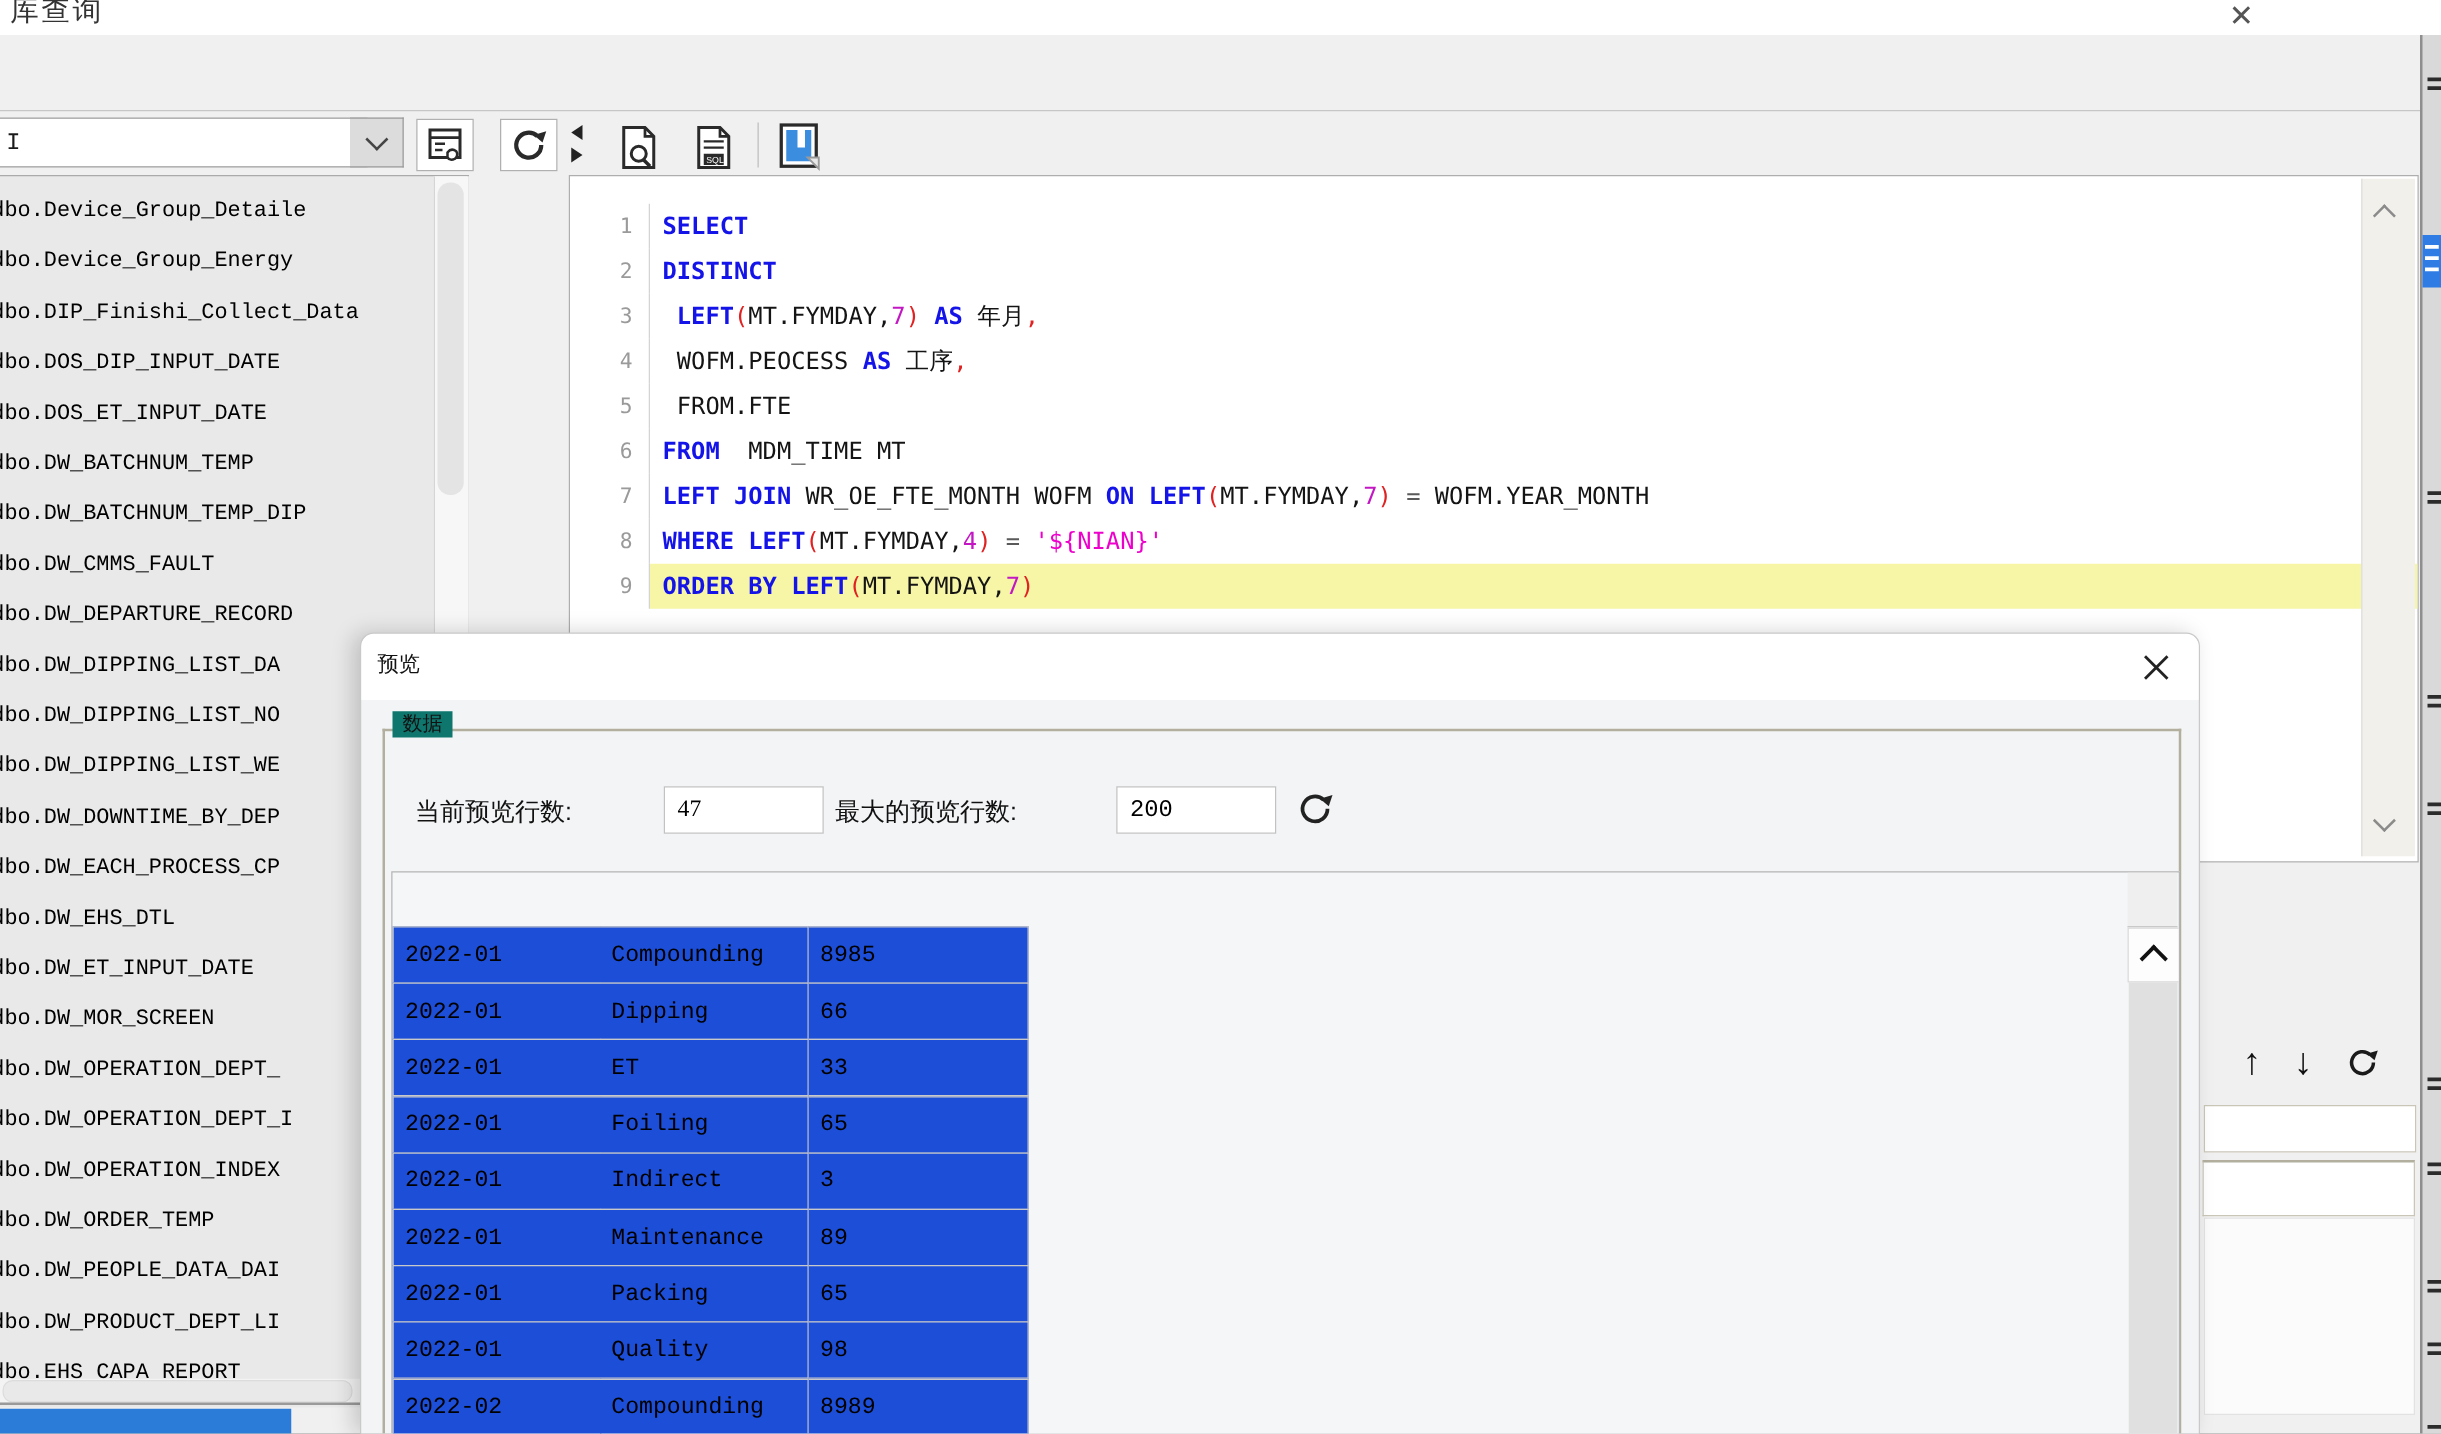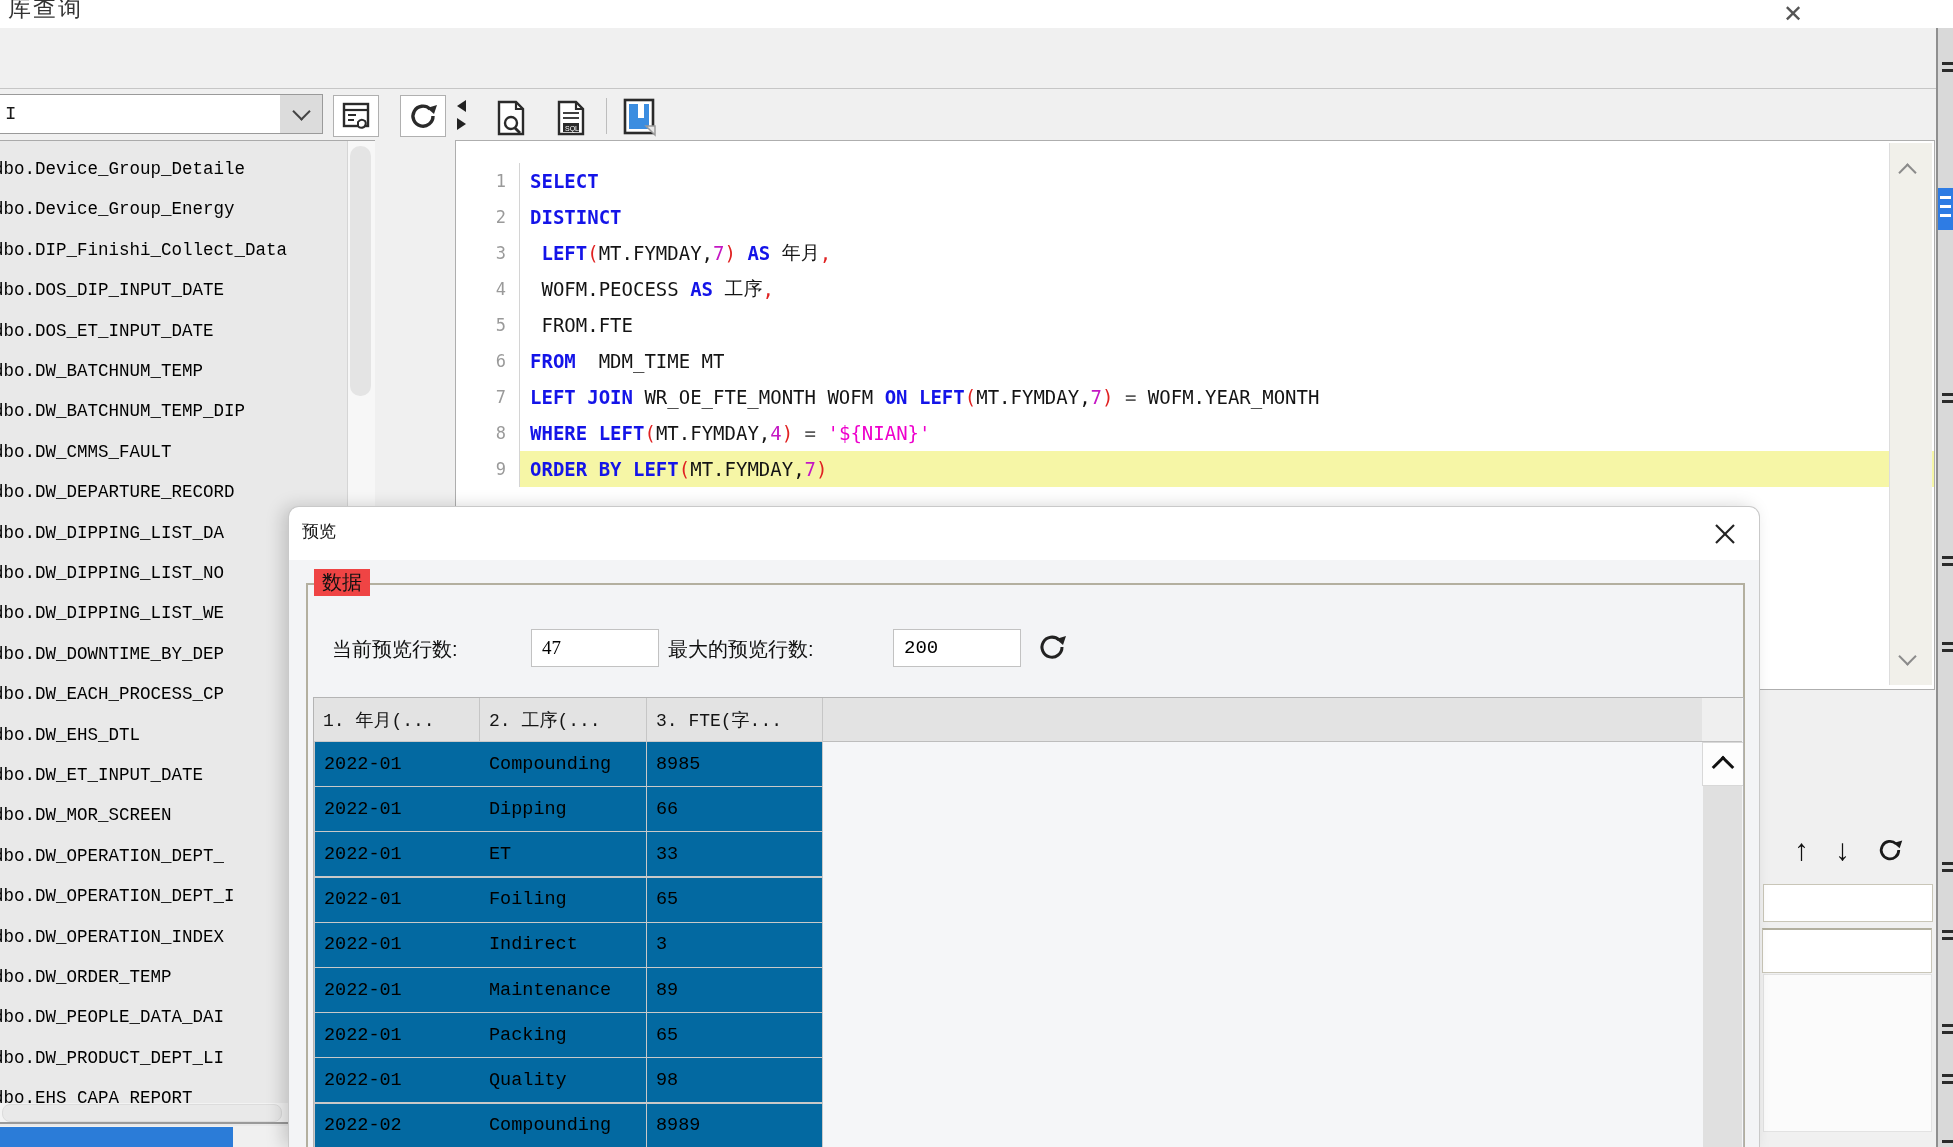--- a/index.html
+++ b/index.html
@@ -68,32 +68,32 @@
   .edge-blue-line{position:absolute;left:2px;width:11px;height:3px;background:#fff;}
   
   .dialog{left:289px;top:507px;width:1470px;height:640px;background:#f3f4f6;border-radius:10px 10px 0 0;
           box-shadow:0 0 0 1px #c9c9c9, -6px 0 18px rgba(0,0,0,.18);overflow:hidden;}
   .dlg-title{position:absolute;left:0;top:0;width:100%;height:53px;background:#fff;border-radius:10px 10px 0 0;}
   .dlg-title-text{position:absolute;left:13px;top:13px;font-size:17px;color:#111;}
   .dlg-close{position:absolute;left:1418px;top:10px;width:36px;height:34px;display:flex;align-items:center;justify-content:center;}
   .fs-top{position:absolute;left:17px;top:76px;width:1439px;height:2px;background:#b3af9f;}
   .fs-left{position:absolute;left:17px;top:76px;width:2px;height:564px;background:#b3af9f;}
   .fs-right{position:absolute;left:1454px;top:76px;width:2px;height:564px;background:#b3af9f;}
-  .fs-label{position:absolute;left:25px;top:62px;background:#ef4444;padding:0 8px;font-size:20px;color:#111;}
+  .fs-label{position:absolute;left:25px;top:62px;background:#0f766e;padding:0 8px;font-size:16px;color:#111;}
   .rc-label{position:absolute;top:129px;font-size:20px;color:#111;white-space:nowrap;}
   .rc-input{position:absolute;top:122px;width:116px;height:36px;background:#fff;border:1px solid #c2c2c2;
             font-family:"Liberation Mono",monospace;font-size:19px;display:flex;align-items:center;padding-left:10px;color:#000;}
   
   .pv-pane{position:absolute;left:24px;top:190px;width:1429px;height:450px;border:1px solid #b4b4b4;background:#f5f6f8;overflow:hidden;}
   .pv-header{position:absolute;left:0;top:0;width:1388px;height:43px;background:#e3e3e3;border-bottom:1px solid #bdbdbd;}
   .pv-hcell{position:absolute;top:0;height:43px;display:flex;align-items:center;padding-left:9px;
             font-family:"Liberation Mono",monospace;font-size:18px;color:#141414;border-right:1px solid #c6c6c6;white-space:nowrap;overflow:hidden;}
   .pv-body{position:absolute;left:0;top:43px;width:509px;}
   .pv-row{position:absolute;left:0;width:509px;height:45px;}
-  .pv-cell{position:absolute;top:0;height:44px;background:#0369a1;border:1px solid #c9c9c9;border-left:none;
+  .pv-cell{position:absolute;top:0;height:44px;background:#1d4ed8;border:1px solid #c9c9c9;border-left:none;
            display:flex;align-items:center;padding-left:9px;font-family:"Liberation Mono",monospace;font-size:18.5px;color:#000;}
   .pv-cell:first-child{border-left:1px solid #c9c9c9;}
   .pv-vsb-btn{position:absolute;left:1388px;top:44px;width:40px;height:42px;background:#fdfdfd;border:1px solid #d8d8d8;
               display:flex;align-items:center;justify-content:center;}
   .pv-vsb-thumb{position:absolute;left:1389px;top:88px;width:39px;height:362px;background:#e0e0e0;}
   .bchev{width:13px;height:13px;border-right:3.5px solid #111;border-bottom:3.5px solid #111;}
   svg{display:block;}
 </style>
 </head>
 <body>
@@ -313,25 +313,20 @@
     <div class="rc-label" style="left:379px;">最大的预览行数:</div>
     <div class="rc-input" style="left:604px;">200</div>
     <div style="position:absolute;left:747px;top:124px;">
       <svg width="32" height="32" viewBox="0 0 32 32">
         <path d="M26 16 A10 10 0 1 1 23 9" fill="none" stroke="#222" stroke-width="3"></path>
         <polygon points="20,8 30,5 27,14" fill="#222"></polygon>
       </svg>
     </div>
 
     <div class="pv-pane">
-      <div class="pv-header" id="pv-header">
-          <div class="pv-hcell" style="left: 0px; width: 156px;">1. 年月(...</div>
-          <div class="pv-hcell" style="left: 166px; width: 157px;">2. 工序(...</div>
-          <div class="pv-hcell" style="left: 333px; width: 166px;">3. FTE(字...</div>
-        </div>
       <div style="position:absolute;left:1388px;top:0;width:40px;height:43px;background:#efefef;border-bottom:1px solid #bdbdbd;"></div>
       <div class="pv-body" id="pv-body">
           <div class="pv-row" style="top: 0px;">
             <div class="pv-cell" style="left: 0px; width: 156px;">2022-01</div>
             <div class="pv-cell" style="left: 166px; width: 157px;">Compounding</div>
             <div class="pv-cell" style="left: 333px; width: 166px;">8985</div>
           </div>
           <div class="pv-row" style="top: 45.2px;">
             <div class="pv-cell" style="left: 0px; width: 156px;">2022-01</div>
             <div class="pv-cell" style="left: 166px; width: 157px;">Dipping</div>

